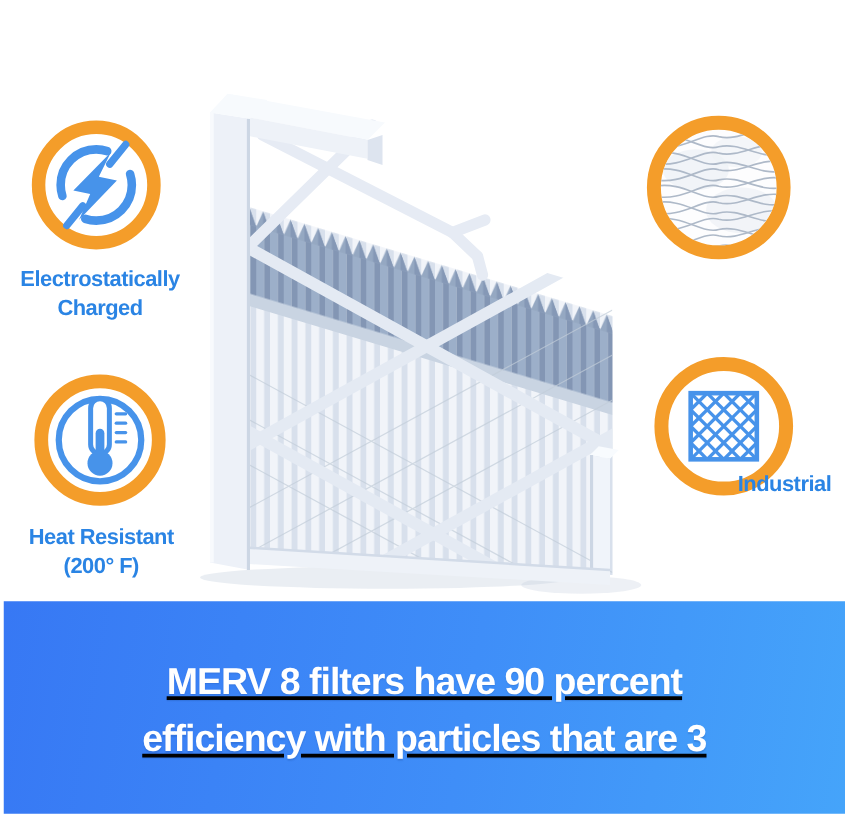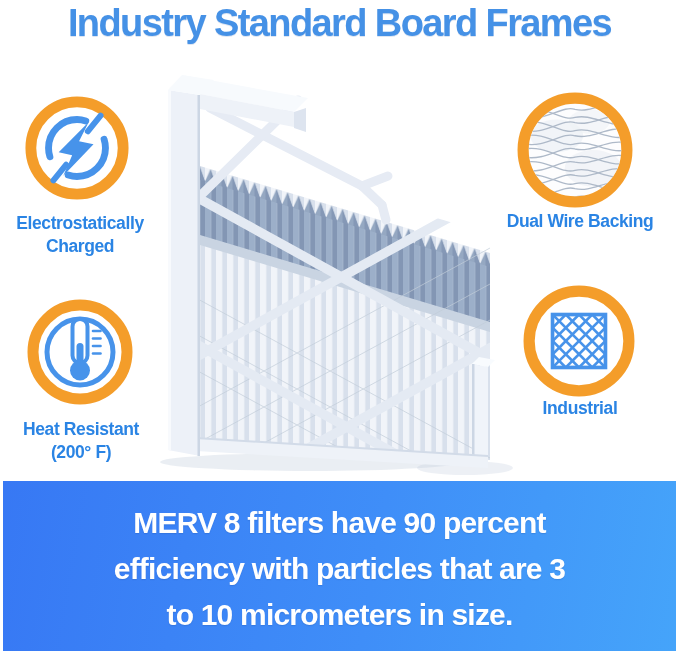--- a/index.html
+++ b/index.html
@@ -18,40 +18,39 @@
   }
   .icon-badge{position:absolute;}
   .feature-label{
     position:absolute;text-align:center;
     font-weight:700;font-size:17.5px;line-height:23px;
     letter-spacing:-0.4px;color:#2a84e4;
   }
   .fl-1{left:-5px;top:212px;width:170px;}
   .fl-2{left:495px;top:210px;width:170px;}
   .fl-3{left:-5px;top:418px;width:172px;}
-  .fl-4{left:495px;top:397px;width:170px;}
+  .fl-4{left:495px;top:376px;width:170px;text-align:right;}
   .product-wrap{position:absolute;left:150px;top:62px;width:372px;height:414px;}
   .banner{
     position:absolute;left:3px;top:481px;width:673px;height:170px;
     background:linear-gradient(100deg,#3778f4 0%,#3f8ef8 55%,#45a4fa 100%);
     display:flex;flex-direction:column;align-items:center;justify-content:center;
-    padding-top:6px;box-sizing:border-box;
+    padding-top:6px;box-sizing:border-box;text-decoration:underline;
   }
   .banner-line{
     color:#ffffff;font-weight:700;font-size:30px;line-height:46px;
     letter-spacing:-0.8px;text-align:center;white-space:nowrap;
     text-shadow:0 1px 1px rgba(30,80,160,0.25);
   }
 </style>
 </head>
 <body>
 
 <div class="stage">
 
-  <div class="page-title">Industry Standard Board Frames</div>
 
   <div class="icon-badge" style="left:23px;top:94px;">
     <svg width="108" height="108" viewBox="0 0 110 110">
       <circle cx="55" cy="55" r="47" fill="#ffffff" stroke="#F49D2A" stroke-width="11"></circle>
       <circle cx="55" cy="55" r="29" fill="none" stroke="#4793EA" stroke-width="7" pathLength="100" stroke-dasharray="30 15 35 15" stroke-linecap="round"></circle>
       <line x1="66" y1="38" x2="79" y2="22" stroke="#4793EA" stroke-width="6" stroke-linecap="round"></line>
       <line x1="31" y1="88" x2="44" y2="72" stroke="#4793EA" stroke-width="6" stroke-linecap="round"></line>
       <polygon points="63,27 37,62 51,63 45,85 71,49 56,48" fill="#4793EA" transform="rotate(8 55 56)"></polygon>
     </svg>
   </div>
@@ -85,21 +84,20 @@
           <path d="M8,52 C30,56 45,40 58,44 C75,48 90,34 108,38"></path>
           <path d="M8,65 C30,69 45,53 58,57 C75,61 90,47 108,51"></path>
           <path d="M8,78 C30,82 45,66 58,70 C75,74 90,60 108,64"></path>
           <path d="M8,91 C30,95 45,79 58,83 C75,87 90,73 108,77"></path>
           <path d="M8,104 C30,108 45,92 58,96 C75,100 90,86 108,90"></path>
         </g>
       </g>
     </svg>
   </div>
   <div class="feature-label fl-2">
-    <div>Dual Wire Backing</div>
   </div>
 
   <div class="icon-badge" style="left:26px;top:298px;">
     <svg width="108" height="108" viewBox="0 0 108 108">
       <circle cx="54" cy="54" r="47" fill="#ffffff" stroke="#F49D2A" stroke-width="11"></circle>
       <circle cx="54" cy="54" r="33" fill="#ffffff" stroke="#4793EA" stroke-width="5"></circle>
       <rect x="46.5" y="21" width="15" height="44" rx="7.5" fill="#ffffff" stroke="#4793EA" stroke-width="4"></rect>
       <rect x="50.5" y="45" width="7" height="26" rx="3.5" fill="#4793EA"></rect>
       <circle cx="54" cy="72.5" r="10" fill="#4793EA"></circle>
       <g stroke="#4793EA" stroke-width="2.6" stroke-linecap="round">
@@ -205,16 +203,15 @@
       <polygon points="18,28 50,33 50,394 18,388" fill="#edf1f8"></polygon>
       <rect x="47.5" y="33" width="2.5" height="361" fill="#ccd6e4"></rect>
       <rect x="18" y="28" width="3" height="360" fill="#f8fafd"></rect>
       <polygon points="18,28 32,13 64,18 50,33" fill="#f7fafd"></polygon>
     </svg>
   </div>
 
   <div class="banner">
     <div class="banner-line">MERV 8 filters have 90 percent</div>
     <div class="banner-line">efficiency with particles that are 3</div>
-    <div class="banner-line">to 10 micrometers in size.</div>
   </div>
 
 </div>
 
 </body></html>

